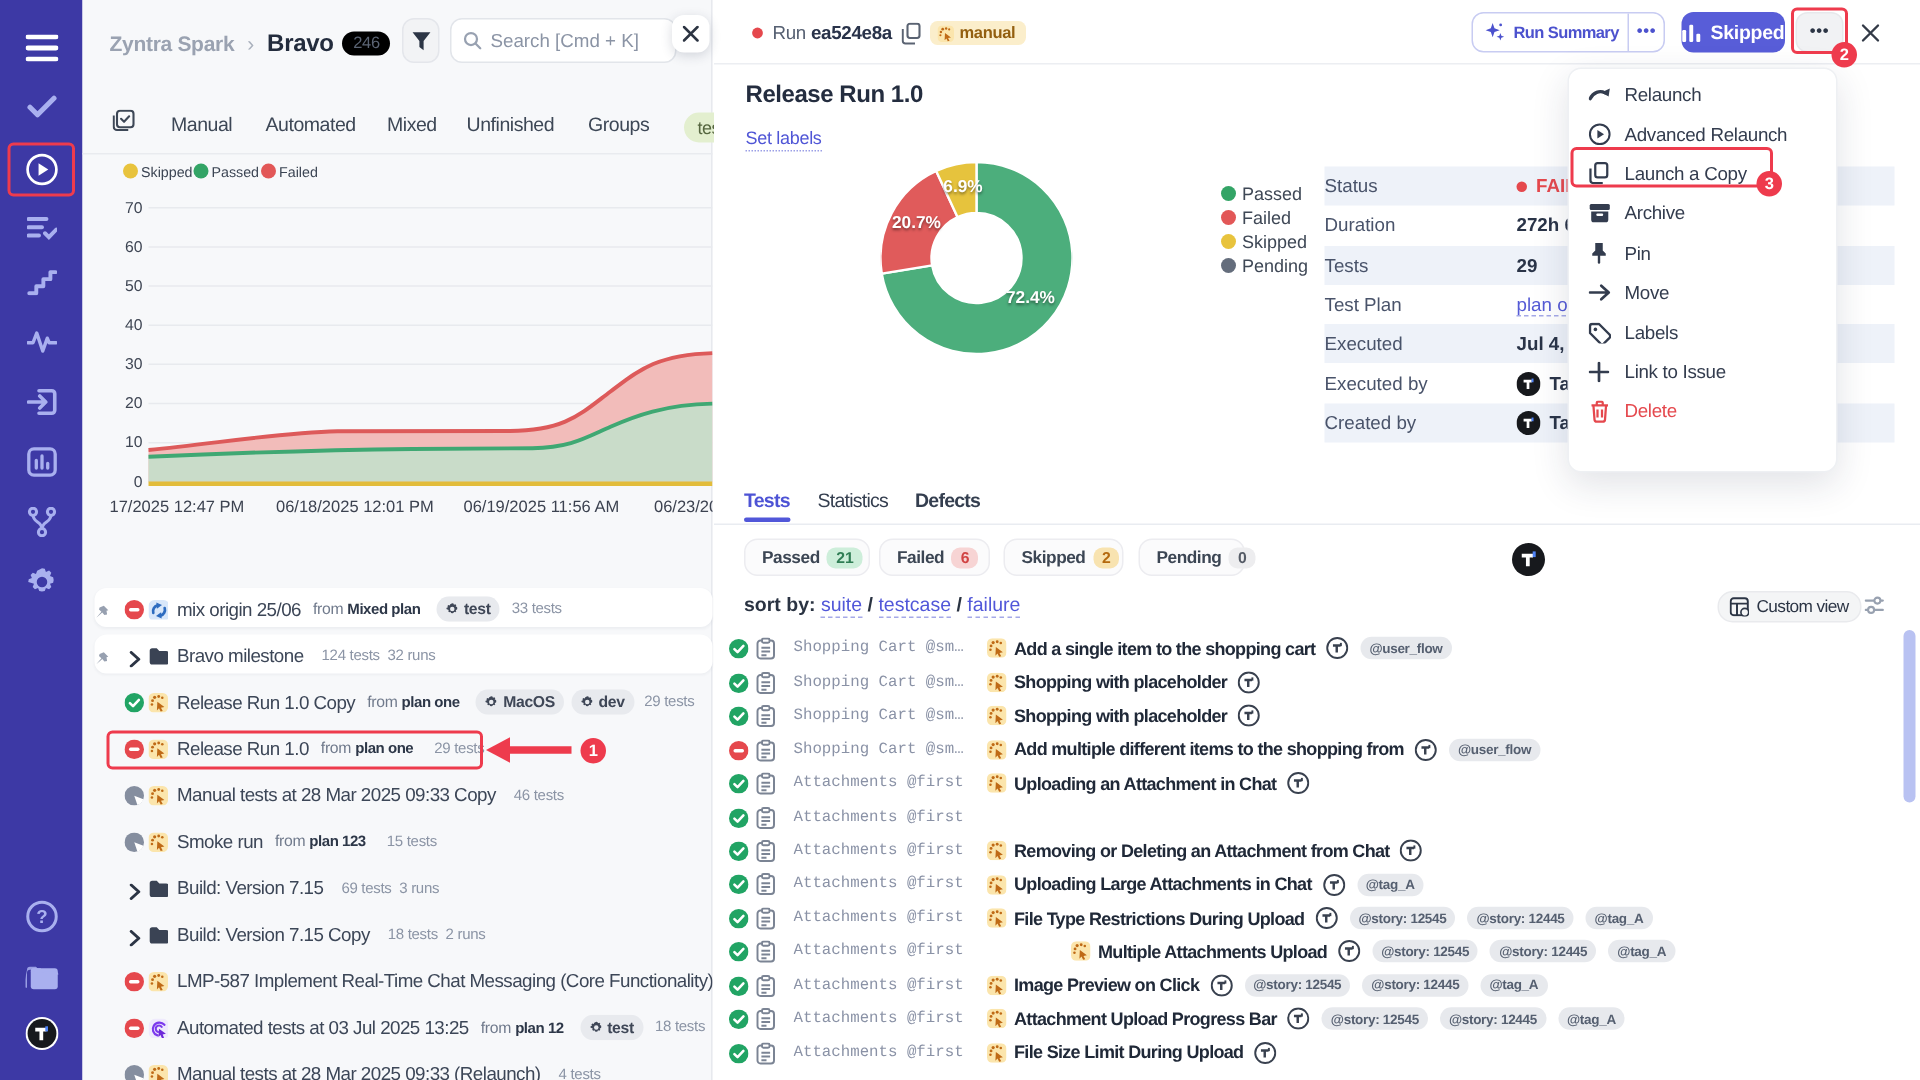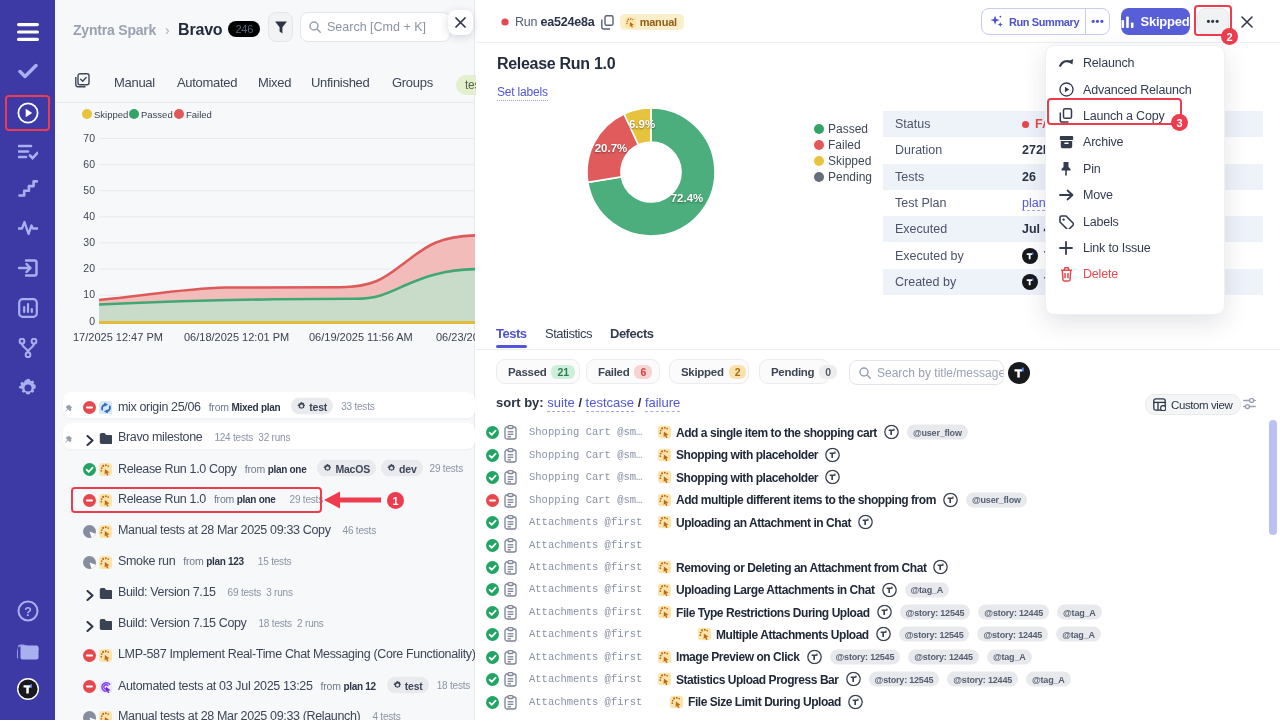--- a/index.html
+++ b/index.html
@@ -37,21 +37,21 @@
 #rtop { position:absolute; left:0; top:0; width:804px; height:43px; border-bottom:1px solid #eceef2; background:#fff;}
 .runid { position:absolute; left:25px; top:14px; font-size:12.5px; color:#566072; display:flex; align-items:center; gap:6px; letter-spacing:-0.2px;}
 .runid b { color:#29334a; }
 .mantag { display:inline-flex; align-items:center; gap:4px; background:#fbeecb; color:#935f10; font-weight:700; font-size:11px; border-radius:5px; padding:2px 7px 2px 5px; letter-spacing:-0.2px;}
 h1.rtitle2 { position:absolute; left:21px; top:55px; font-size:16px; font-weight:700; color:#242d3f; letter-spacing:-0.3px;}
 .setlabels { position:absolute; left:21px; top:85px; font-size:12px; color:#5056d6; border-bottom:1px dotted #9b9fe6; padding-bottom:1px; display:inline-block; letter-spacing:-0.2px;}
 
 .stable { position:absolute; left:407px; top:111px; width:380px; }
 .strow { height:26.3px; display:flex; align-items:center; font-size:12.5px; }
 .strow:nth-child(odd) { background:#eef2f9; }
-.stlabel { width:139px; padding-left:12px; color:#49536a; flex:none;}
+.stlabel { width:128px; color:#49536a; flex:none;}
 .stval { font-weight:700; color:#2a3448; display:flex; align-items:center; gap:6px; white-space:nowrap;}
 
 .rtabs { position:absolute; left:0; top:326px; width:804px; height:24px; border-bottom:1px solid #e9ecf1; font-size:13px; color:#343e4f; font-weight:700; letter-spacing:-0.5px;}
 .rtabs .t1 { position:absolute; left:20px; color:#4d53d5; }
 .rtabs .t1:after { content:""; position:absolute; left:0; right:0; bottom:-7px; height:3px; border-radius:2px; background:#5157d9;}
 .rtabs .t2 { position:absolute; left:69px; font-weight:400; }
 .rtabs .t3 { position:absolute; left:134px; font-weight:700; }
 
 .chip { position:absolute; top:359px; height:25px; background:#fbfbfc; border:1px solid #ececf0; border-radius:9px; display:flex; align-items:center; gap:5px; padding:0 7px 0 11px; font-size:11.5px; font-weight:700; color:#3c4654; letter-spacing:-0.3px;}
 .cbadge { border-radius:6px; font-size:10.5px; font-weight:700; padding:1px 6px; letter-spacing:0; }
@@ -523,21 +523,21 @@
     <div class="strow">
         <span class="stlabel">Status</span>
         <span class="stval" style="color:#e5484d;"><span style="width:7px;height:7px;border-radius:50%;background:#e5484d;display:inline-block;"></span>FAILED</span>
       </div>
     <div class="strow">
         <span class="stlabel">Duration</span>
         <span class="stval">272h 6m 18s</span>
       </div>
     <div class="strow">
         <span class="stlabel">Tests</span>
-        <span class="stval">26</span>
+        <span class="stval">29</span>
       </div>
     <div class="strow">
         <span class="stlabel">Test Plan</span>
         <span class="stval" style="color:#555bd6;font-weight:400;">
           <span style="border-bottom:1px dashed #a5a9e8;">plan one</span>
         </span>
       </div>
     <div class="strow">
         <span class="stlabel">Executed</span>
         <span class="stval">Jul 4, 2025</span>
@@ -562,24 +562,20 @@
   <div class="rtabs">
       <span class="t1">Tests</span>
       <span class="t2">Statistics</span>
       <span class="t3">Defects</span>
     </div>
 
   <div class="chip" style="left:20px;width:84px;">Passed<span class="cbadge" style="background:#cdeeda;color:#2f7d54;">21</span></div>
   <div class="chip" style="left:110px;width:74px;">Failed<span class="cbadge" style="background:#f7d4d4;color:#d14343;">6</span></div>
   <div class="chip" style="left:193px;width:80px;">Skipped<span class="cbadge" style="background:#f8e3b0;color:#b4690e;">2</span></div>
   <div class="chip" style="left:283px;width:71px;">Pending<span class="cbadge" style="background:#ededef;color:#555b66;">0</span></div>
-  <div class="srchT"><svg width="12" height="12" viewBox="0 0 12 12">
-        <circle cx="5" cy="5" r="4" fill="none" stroke="#98a1b1" stroke-width="1.5"></circle>
-        <line x1="8" y1="8" x2="11.3" y2="11.3" stroke="#98a1b1" stroke-width="1.5" stroke-linecap="round"></line>
-      </svg>Search by title/message</div>
   <svg class="abs" style="left:532px;top:362px;" width="22" height="22" viewBox="0 0 22 22">
       <circle cx="11" cy="11" r="11" fill="#17191d"></circle>
       <path d="M6.5 7.2 H14 V9.6 H11.8 V15.5 H9.3 V9.6 H6.5 Z" fill="#fff"></path>
       <rect x="13.8" y="5.6" width="2" height="3.8" fill="#4f83f7"></rect>
     </svg>
   <div class="sortrow">sort by: <a>suite</a> / <a>testcase</a> / <a>failure</a></div>
   <div class="cview"><svg width="13" height="13" viewBox="0 0 13 13">
         <g fill="none" stroke="#2c3545" stroke-width="1.3">
           <rect x="0.8" y="0.8" width="11.4" height="11.4" rx="2"></rect>
           <line x1="0.8" y1="4.4" x2="12.2" y2="4.4"></line>
@@ -832,21 +828,21 @@
 <svg class="abs" style="left:28px;top:4px" width="13" height="15" viewBox="0 0 13 15">
           <g fill="none" stroke="#7b8494" stroke-width="1.3">
             <rect x="1" y="2" width="11" height="12" rx="2"></rect>
             <rect x="4" y="0.7" width="5" height="2.8" rx="1" fill="#fff"></rect>
             <line x1="3.6" y1="6.8" x2="9.4" y2="6.8"></line>
             <line x1="3.6" y1="9.3" x2="9.4" y2="9.3"></line>
             <line x1="3.6" y1="11.8" x2="7" y2="11.8"></line>
           </g>
         </svg>
 <span class="suite abs" style="left:53px;top:5px;">Attachments @first</span>
-<span class="in" style="left:182px;padding-left:40px;">
+<span class="in" style="left:198px;padding-left:40px;">
           <svg width="13" height="13" viewBox="0 0 13 13" style="flex:none">
             <use href="#i-spark"></use>
           </svg>
           <span class="ttitle" style="margin-left:5px">Multiple Attachments Upload</span>
           <svg width="15" height="15" viewBox="0 0 22 22" style="flex:none;margin-left:7px">
             <circle cx="11" cy="11" r="9.8" fill="#fff" stroke="#39414f" stroke-width="1.9"></circle>
             <path d="M6.8 7.4 H14.2 V9.7 H11.7 V15.3 H9.3 V9.7 H6.8 Z" fill="#39414f"></path>
             <rect x="13.6" y="6" width="1.9" height="3.2" fill="#39414f"></rect>
           </svg>
           <span class="tpill" style="margin-left:8px">@story: 12545</span>
@@ -894,21 +890,21 @@
             <line x1="3.6" y1="6.8" x2="9.4" y2="6.8"></line>
             <line x1="3.6" y1="9.3" x2="9.4" y2="9.3"></line>
             <line x1="3.6" y1="11.8" x2="7" y2="11.8"></line>
           </g>
         </svg>
 <span class="suite abs" style="left:53px;top:5px;">Attachments @first</span>
 <span class="in" style="left:182px;">
           <svg width="13" height="13" viewBox="0 0 13 13" style="flex:none">
             <use href="#i-spark"></use>
           </svg>
-          <span class="ttitle" style="margin-left:5px">Statistics Upload Progress Bar</span>
+          <span class="ttitle" style="margin-left:5px">Attachment Upload Progress Bar</span>
           <svg width="15" height="15" viewBox="0 0 22 22" style="flex:none;margin-left:7px">
             <circle cx="11" cy="11" r="9.8" fill="#fff" stroke="#39414f" stroke-width="1.9"></circle>
             <path d="M6.8 7.4 H14.2 V9.7 H11.7 V15.3 H9.3 V9.7 H6.8 Z" fill="#39414f"></path>
             <rect x="13.6" y="6" width="1.9" height="3.2" fill="#39414f"></rect>
           </svg>
           <span class="tpill" style="margin-left:8px">@story: 12545</span>
           <span class="tpill" style="margin-left:8px">@story: 12445</span>
           <span class="tpill" style="margin-left:8px">@tag_A</span>
         </span>
 </div>
@@ -919,21 +915,21 @@
 <svg class="abs" style="left:28px;top:4px" width="13" height="15" viewBox="0 0 13 15">
           <g fill="none" stroke="#7b8494" stroke-width="1.3">
             <rect x="1" y="2" width="11" height="12" rx="2"></rect>
             <rect x="4" y="0.7" width="5" height="2.8" rx="1" fill="#fff"></rect>
             <line x1="3.6" y1="6.8" x2="9.4" y2="6.8"></line>
             <line x1="3.6" y1="9.3" x2="9.4" y2="9.3"></line>
             <line x1="3.6" y1="11.8" x2="7" y2="11.8"></line>
           </g>
         </svg>
 <span class="suite abs" style="left:53px;top:5px;">Attachments @first</span>
-<span class="in" style="left:194px;">
+<span class="in" style="left:182px;">
           <svg width="13" height="13" viewBox="0 0 13 13" style="flex:none">
             <use href="#i-spark"></use>
           </svg>
           <span class="ttitle" style="margin-left:5px">File Size Limit During Upload</span>
           <svg width="15" height="15" viewBox="0 0 22 22" style="flex:none;margin-left:7px">
             <circle cx="11" cy="11" r="9.8" fill="#fff" stroke="#39414f" stroke-width="1.9"></circle>
             <path d="M6.8 7.4 H14.2 V9.7 H11.7 V15.3 H9.3 V9.7 H6.8 Z" fill="#39414f"></path>
             <rect x="13.6" y="6" width="1.9" height="3.2" fill="#39414f"></rect>
           </svg>
         </span>

